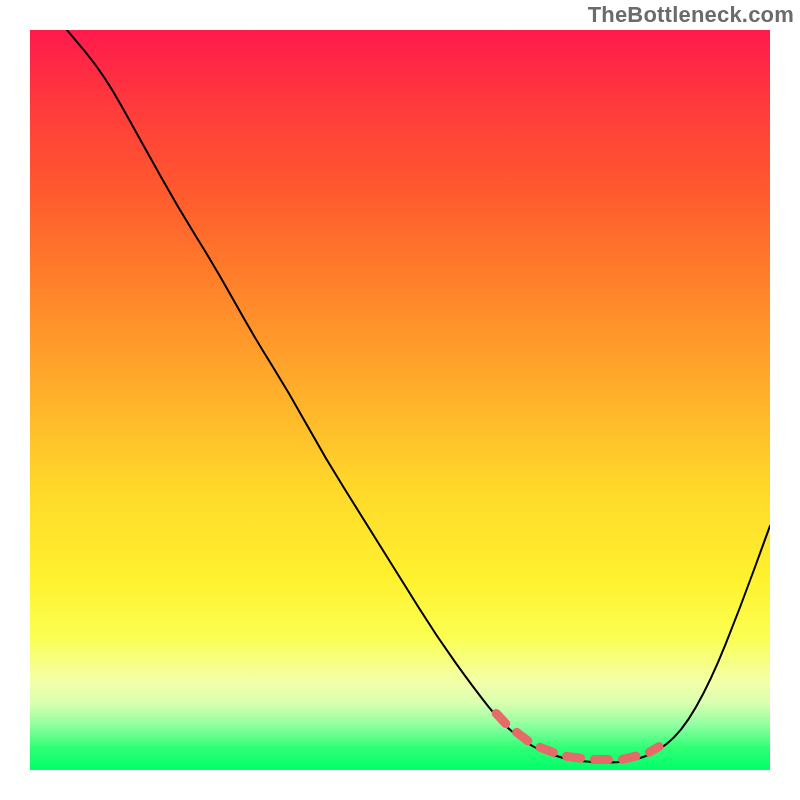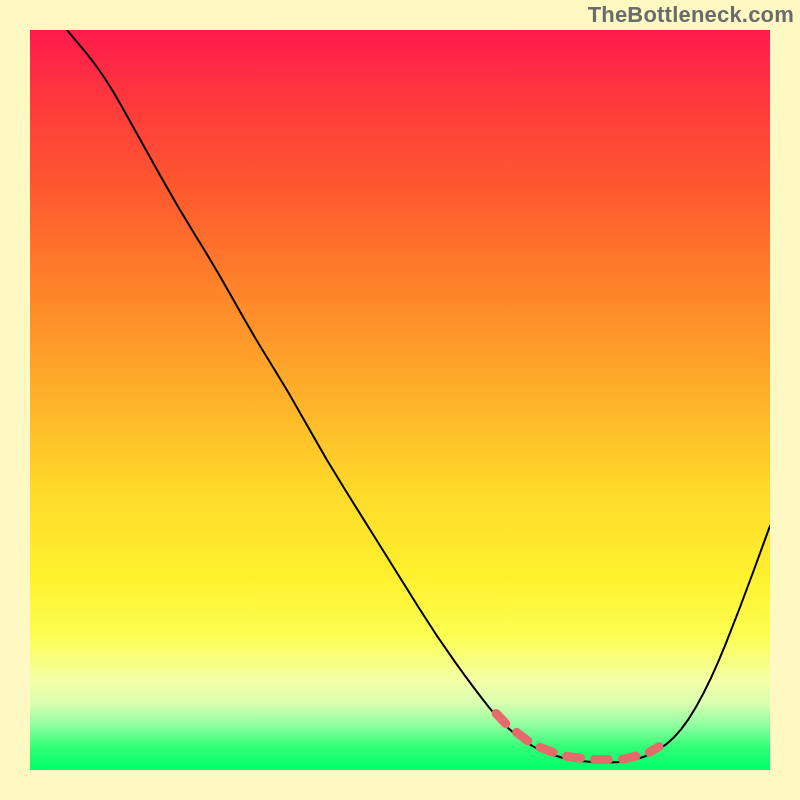--- a/index.html
+++ b/index.html
@@ -8,21 +8,21 @@
     width: 800px;
     height: 800px;
     background: #000;
     font-family: Arial, Helvetica, sans-serif;
     overflow: hidden;
   }
   .frame {
     position: relative;
     width: 800px;
     height: 800px;
-    background: #fef9c3;
+    background: #ffffff;
   }
   .watermark {
     position: absolute;
     top: 2px;
     right: 6px;
     font-size: 22px;
     font-weight: 600;
     color: #6b6b6b;
     letter-spacing: 0.2px;
     z-index: 10;

